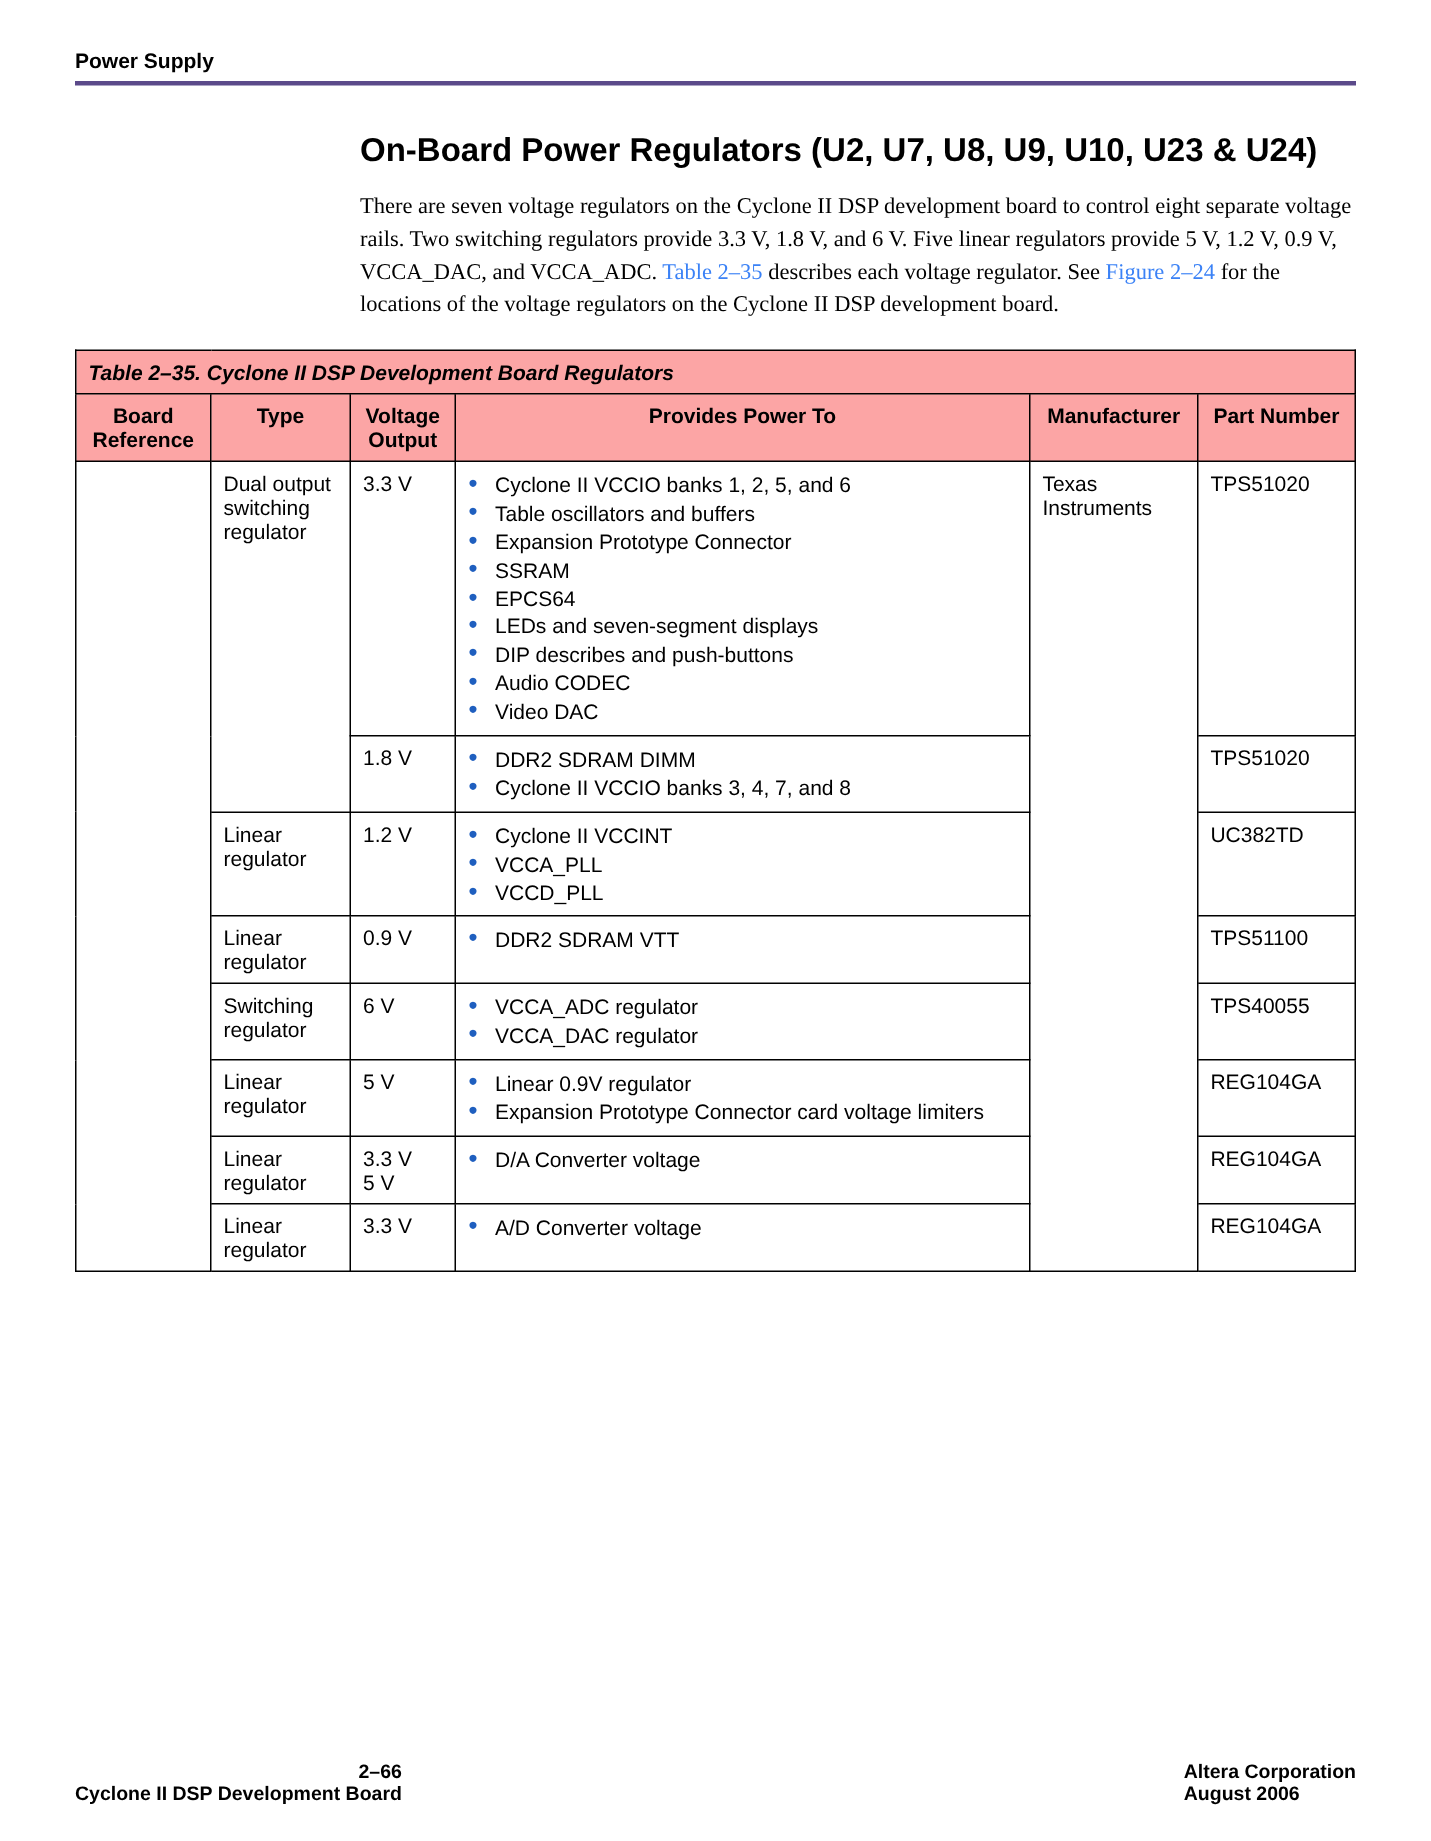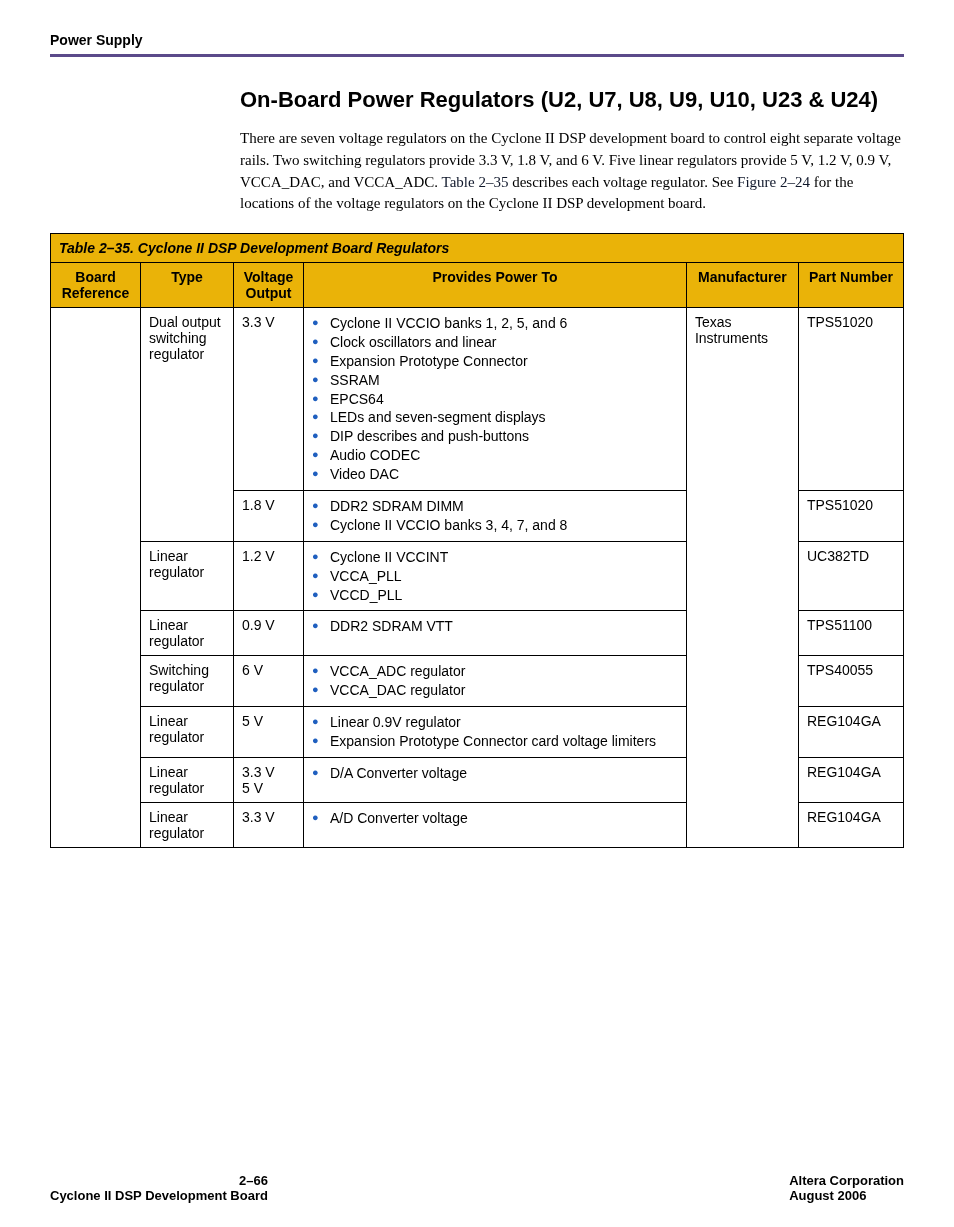--- a/index.html
+++ b/index.html
@@ -42,21 +42,21 @@
     font-size: 22px;
     margin: 0 0 12px 0;
   }
   .intro {
     font-family: "Palatino Linotype", Palatino, "Book Antiqua", serif;
     font-size: 15px;
     line-height: 1.45;
     margin-bottom: 18px;
   }
   .intro .link {
-    color: #0f172a;
+    color: #3b82f6;
   }
   .right-col {
     margin-left: 190px;
   }
 
   
   table.reg {
     border-collapse: collapse;
     width: 100%;
     table-layout: fixed;
@@ -65,21 +65,21 @@
     border: 1px solid #000;
     padding: 6px 8px;
     font-size: 14px;
     vertical-align: top;
     text-align: left;
     word-wrap: break-word;
   }
   table.reg th {
     font-weight: 700;
     text-align: center;
-    background: #eab308;
+    background: #fca5a5;
   }
   .caption-cell {
     font-family: "Helvetica Neue", Helvetica, Arial, sans-serif;
     font-weight: 700;
     font-style: italic;
     font-size: 16px;
     text-align: left !important;
     padding: 8px 10px;
   }
   col.c1 { width: 90px; }
@@ -165,21 +165,21 @@
       </thead>
       <tbody>
 
         <tr>
           <td rowspan="8"></td>
           <td rowspan="2">Dual output switching regulator</td>
           <td>3.3 V</td>
           <td>
             <ul class="bullets">
               <li>Cyclone II VCCIO banks 1, 2, 5, and 6</li>
-              <li>Clock oscillators and linear</li>
+              <li>Table oscillators and buffers</li>
               <li>Expansion Prototype Connector</li>
               <li>SSRAM</li>
               <li>EPCS64</li>
               <li>LEDs and seven-segment displays</li>
               <li>DIP describes and push-buttons</li>
               <li>Audio CODEC</li>
               <li>Video DAC</li>
             </ul>
           </td>
           <td rowspan="8" class="center">Texas Instruments</td>

